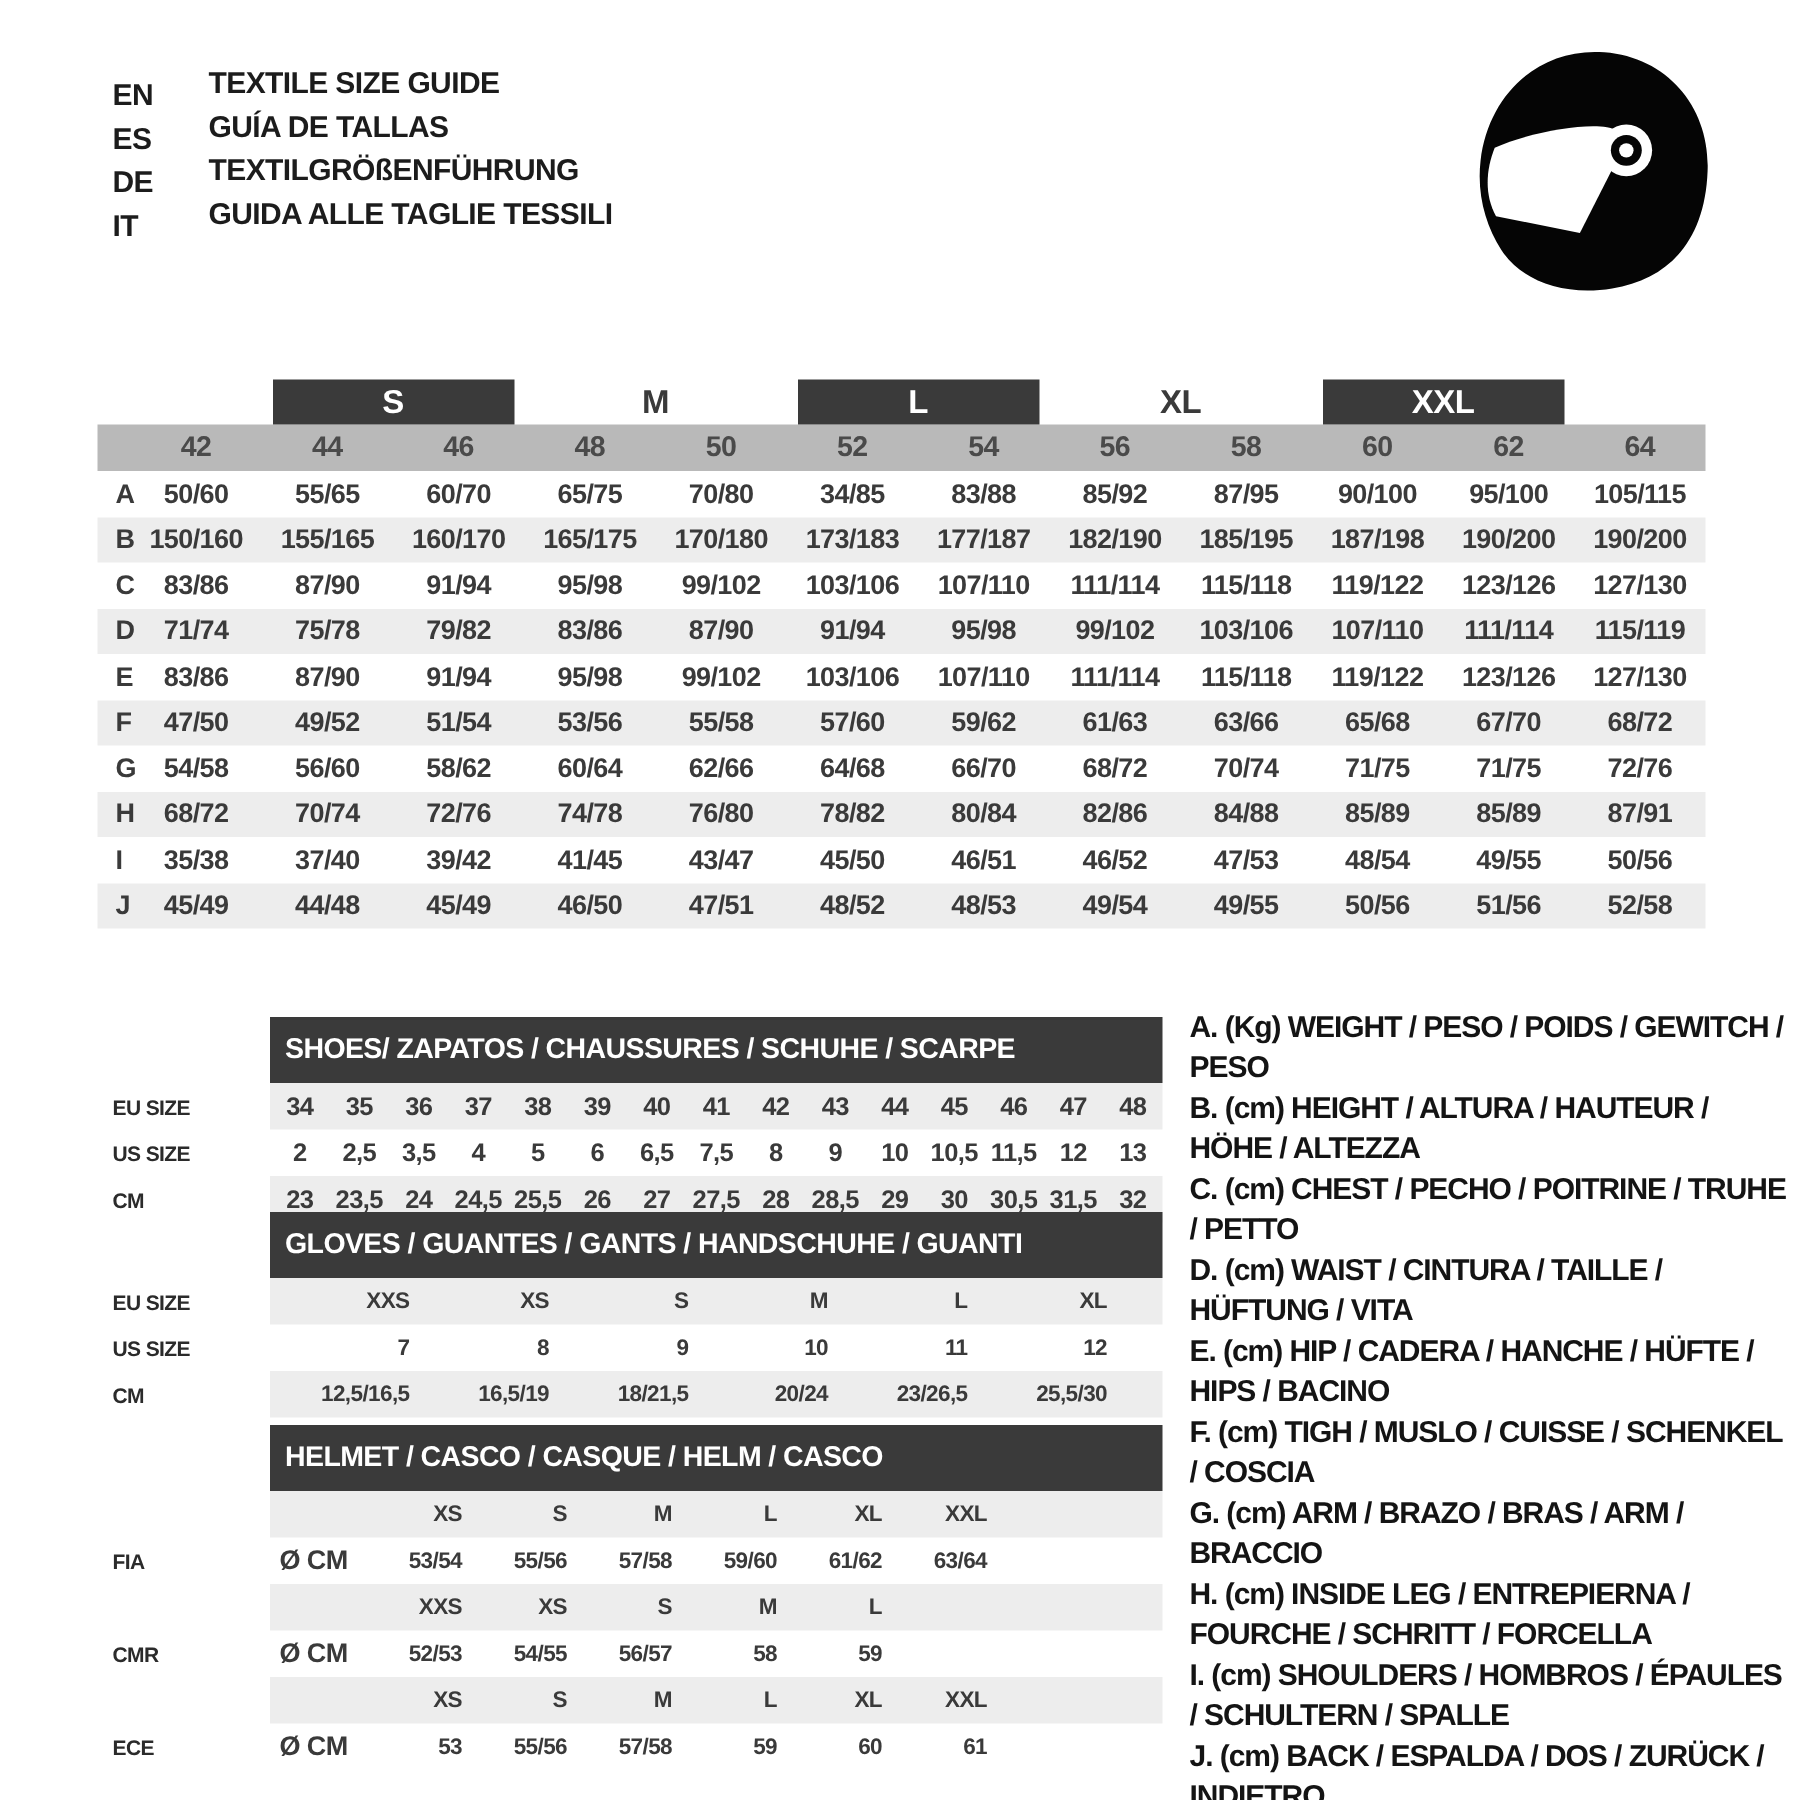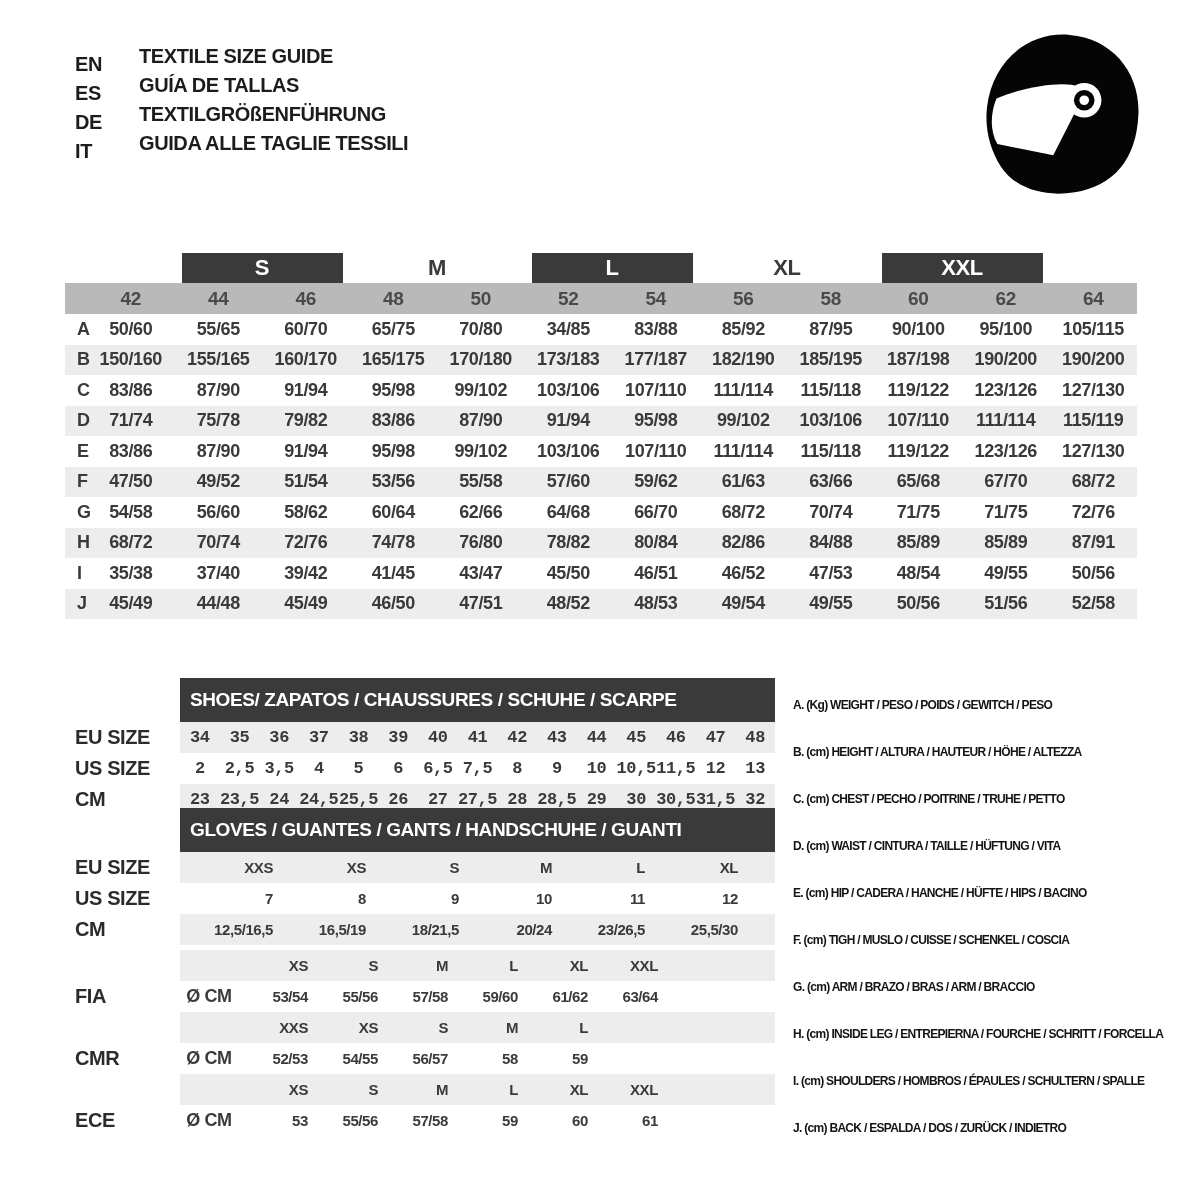--- a/index.html
+++ b/index.html
@@ -31,34 +31,34 @@
   .mcell { text-align:center; font-size:18px; white-space:nowrap; }
   
   .section { position:absolute; left:65px; width:710px; }
   #shoes-section { top:678px; }
   #gloves-section { top:808px; }
   #helmet-section { top:950px; }
   .bar-row { display:grid; grid-template-columns:115px 595px; height:44px; }
   .bar { grid-column:2; background:#3a3a3a; color:#ffffff; display:flex; align-items:center;
          padding-left:10px; font-size:19px; white-space:nowrap; }
   .lrow { display:grid; grid-template-columns:115px 595px; height:31px; }
-  .llabel { display:flex; align-items:center; padding-left:10px; font-size:20px; color:#2b2b2b; }
+  .llabel { display:flex; align-items:center; padding-left:10px; font-size:14px; color:#2b2b2b; }
   .rowband { display:grid; align-items:center; }
   .shoes-rows .lrow:nth-child(odd) .rowband,
   .gloves-rows .lrow:nth-child(odd) .rowband,
   .helmet-rows .lrow:nth-child(odd) .rowband { background:#ededed; }
-  .sband { grid-template-columns:repeat(15,1fr);font-family:Liberation Mono, monospace; }
+  .sband { grid-template-columns:repeat(15,1fr); }
   .gband { grid-template-columns:repeat(6,93px) 1fr; }
   .hband { grid-template-columns:58px repeat(6,70px) 1fr; }
   .scell { text-align:center; font-size:17px; white-space:nowrap; }
   .gcell, .hcell { text-align:right; font-size:15px; white-space:nowrap; }
   .hunit { text-align:center; font-size:18px; white-space:nowrap; }
   
   #legend { position:absolute; left:793px; top:672px; width:398px; color:#141414; }
-  .legend-line { font-size:12px; line-height:27px; letter-spacing:-0.7px;margin-top:20px; }
+  .legend-line { font-size:20px; line-height:27px; letter-spacing:-0.7px; }
 </style>
 </head>
 <body>
 
 <div id="page">
 
   <div id="title-block">
     <div class="t-line">
         <span class="t-code">EN</span>
         <span class="t-text">TEXTILE SIZE GUIDE</span>
@@ -367,20 +367,23 @@
             <div class="gcell">18/21,5</div>
             <div class="gcell">20/24</div>
             <div class="gcell">23/26,5</div>
             <div class="gcell">25,5/30</div>
           </div>
         </div>
     </div>
   </div>
 
   <div class="section" id="helmet-section">
+    <div class="bar-row">
+      <div class="bar">HELMET / CASCO / CASQUE / HELM / CASCO</div>
+    </div>
     <div class="helmet-rows">
       <div class="lrow">
           <div class="llabel"></div>
           <div class="rowband hband">
             <div class="hunit"></div>
             <div class="hcell">XS</div>
             <div class="hcell">S</div>
             <div class="hcell">M</div>
             <div class="hcell">L</div>
             <div class="hcell">XL</div>

